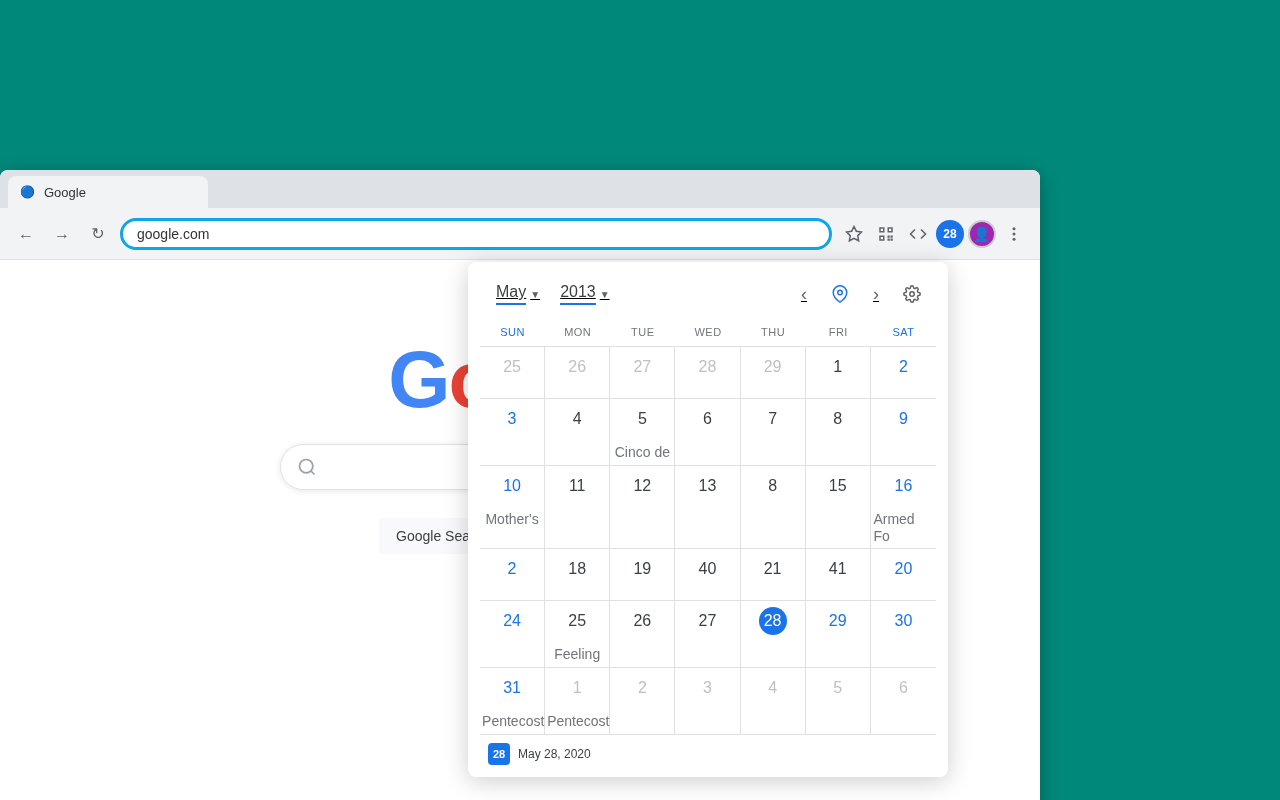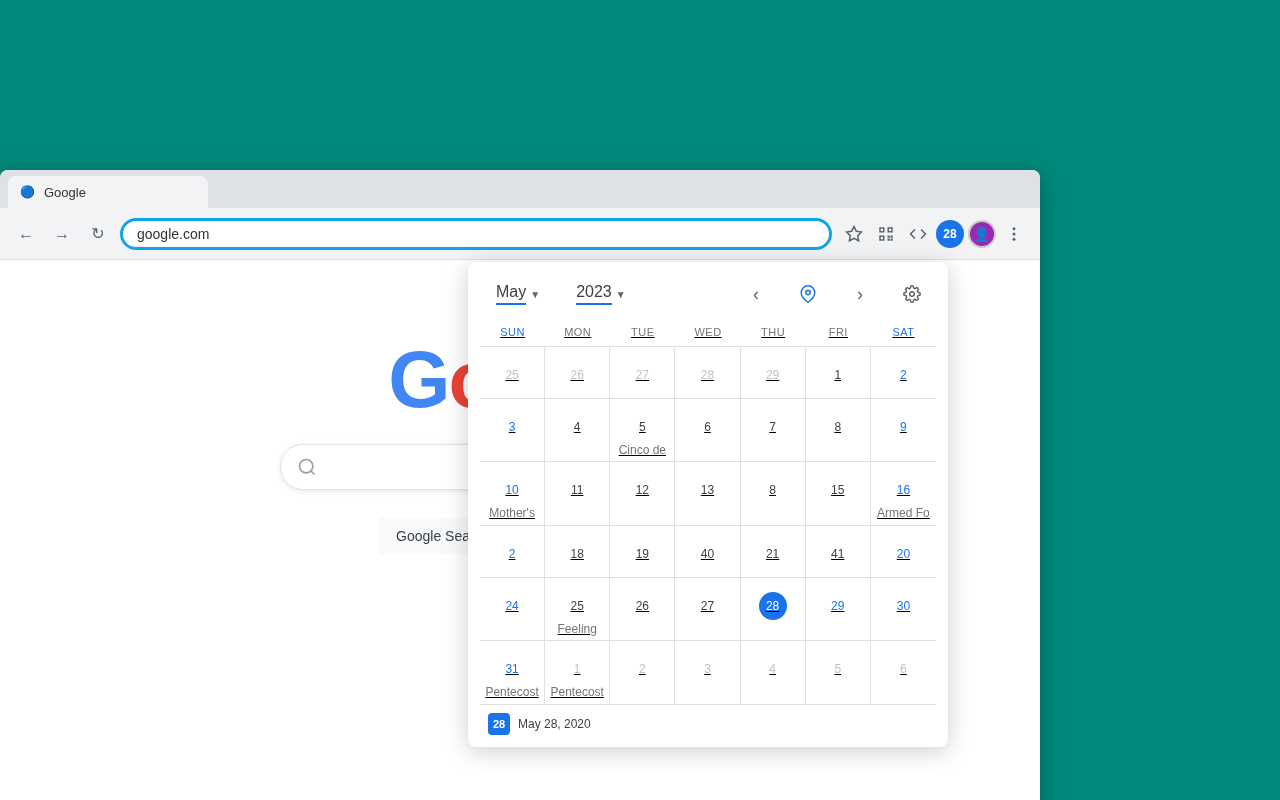--- a/index.html
+++ b/index.html
@@ -217,21 +217,22 @@
       box-shadow: 0 4px 24px rgba(0,0,0,0.2);
       z-index: 100;
       padding: 0 0 0 0;
       overflow: hidden;
     }
 
     .cal-header {
       display: flex;
       align-items: center;
       padding: 16px 20px 8px;
-      gap: 20px;
+      gap: 4px;
+      text-decoration: underline;
     }
 
     .cal-month-select {
       font-size: 16px;
       font-weight: 500;
       color: #3c4043;
       border: none;
       background: transparent;
       cursor: pointer;
       display: flex;
@@ -294,21 +295,20 @@
       cursor: pointer;
       display: flex;
       align-items: center;
       justify-content: center;
       color: #5f6368;
       font-size: 16px;
     }
 
     .cal-grid {
       padding: 0 12px;
-      text-decoration: underline;
     }
 
     .cal-weekdays {
       display: grid;
       grid-template-columns: repeat(7, 1fr);
       margin-bottom: 4px;
     }
 
     .cal-weekday {
       text-align: center;
@@ -334,47 +334,47 @@
       border-right: 1px solid #e0e0e0;
       position: relative;
       cursor: pointer;
       display: flex;
       flex-direction: column;
       align-items: center;
     }
     .cal-day-cell:nth-child(7n) { border-right: none; }
 
     .day-number {
-      font-size: 12px;
+      font-size: 16px;
       font-weight: 400;
       width: 28px;
       height: 28px;
       display: flex;
       align-items: center;
       justify-content: center;
       border-radius: 50%;
-      margin: 10px auto 0;
+      margin: 2px auto 0;
     }
 
     .day-number.today {
       background: #1a73e8;
       color: white;
       font-weight: 500;
     }
 
     .day-number.blue { color: #1a73e8; }
     .day-number.black { color: #3c4043; }
     .day-number.gray { color: #bdc1c6; }
 
     .day-event {
-      font-size: 12px;
+      font-size: 14px;
       color: #70757a;
-      text-align: right;
+      text-align: left;
       line-height: 1.2;
-      margin-top: 2px;
+      margin-top: 11px;
       max-width: 60px;
     }
 
     .cal-footer {
       display: flex;
       align-items: center;
       padding: 8px 20px 12px;
       gap: 8px;
     }
 
@@ -500,21 +500,21 @@
 </div>
 
 <div class="calendar-popup">
 
   <div class="cal-header">
     <button class="cal-month-select">
       <span class="selector-underline">May</span>
       <span class="dropdown-arrow">▼</span>
     </button>
     <button class="cal-year-select">
-      <span class="selector-underline">2023</span>
+      <span class="selector-underline">2013</span>
       <span class="dropdown-arrow">▼</span>
     </button>
     <div class="cal-header-spacer"></div>
     <button class="cal-nav-btn">‹</button>
     <button class="cal-location-btn">
       <svg width="18" height="18" viewBox="0 0 24 24" fill="none" stroke="#1a73e8" stroke-width="2">
           <path d="M21 10c0 7-9 13-9 13s-9-6-9-13a9 9 0 0 1 18 0z"></path>
           <circle cx="12" cy="10" r="3"></circle>
         </svg>
     </button>

